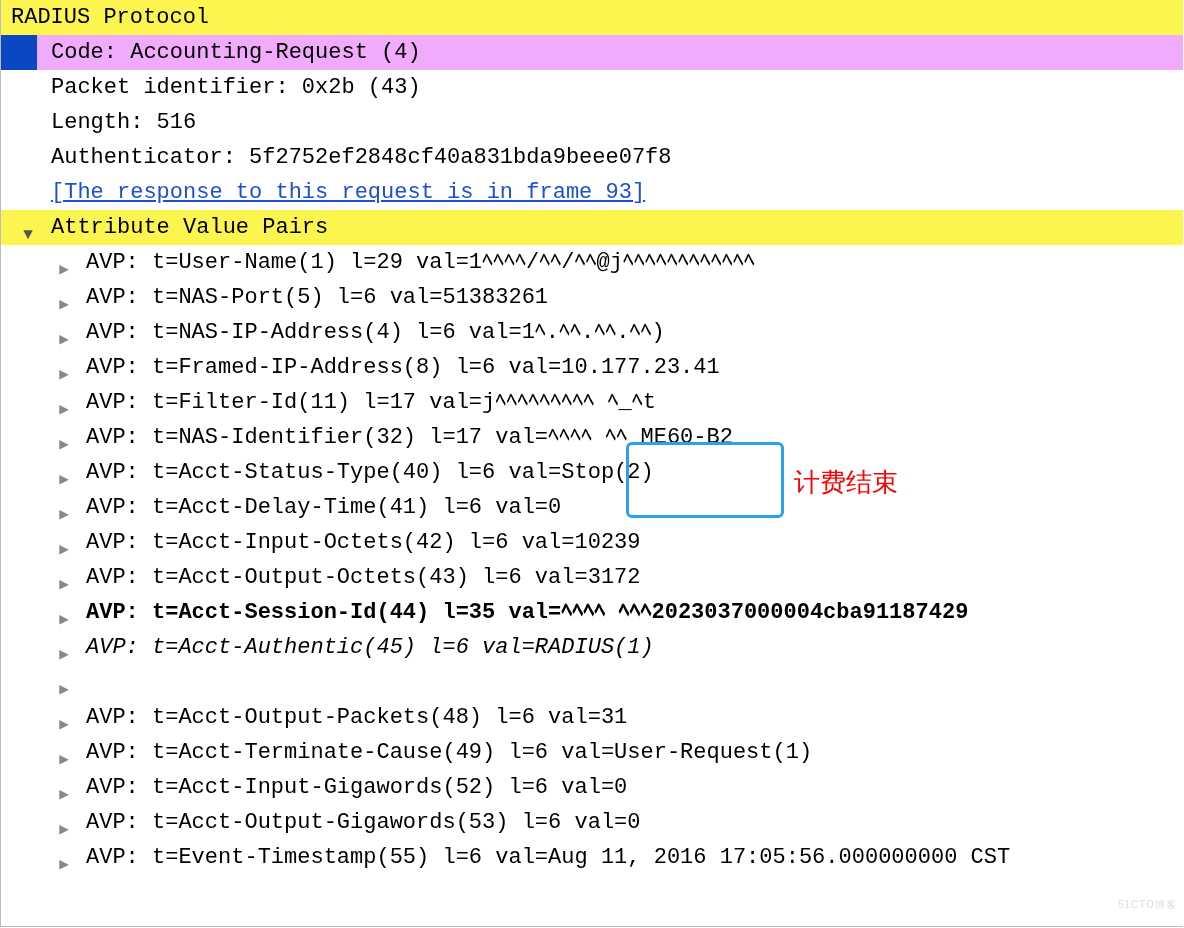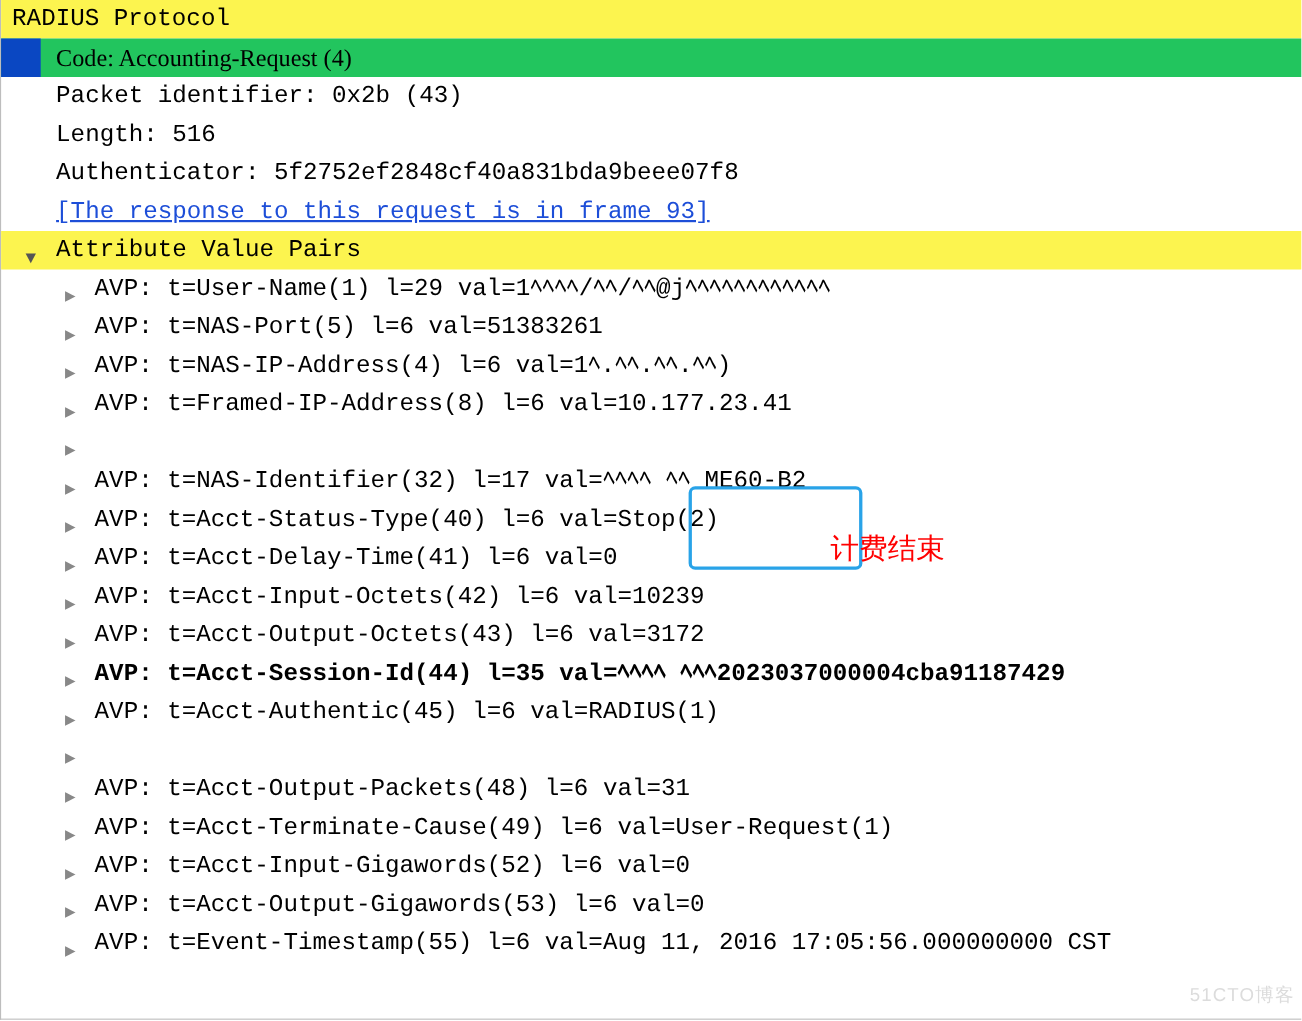--- a/index.html
+++ b/index.html
@@ -27,21 +27,21 @@
     white-space: pre;
     height: 35px;
     display: flex;
     align-items: center;
     position: relative;
   }
   .indent0 { padding-left: 10px; }
   .indent1 { padding-left: 50px; }
   .indent2 { padding-left: 85px; }
   .hl-yellow { background: #fcf44f; }
-  .hl-blue   { background: #22c55e; font-family: Liberation Serif, serif; }
+  .hl-blue   { background: #f0abfc; }
   .bluebox {
     position: absolute;
     left: 0;
     top: 0;
     width: 36px;
     height: 35px;
     background: #0a47c2;
   }
   .link {
     color: #1d4ed8;
@@ -72,21 +72,21 @@
     position: absolute;
     color: #ff0000;
     font-family: "PingFang SC","Hiragino Sans GB","Microsoft YaHei",sans-serif;
     font-size: 26px;
     pointer-events: none;
   }
   .watermark {
     position: absolute;
     right: 6px;
     bottom: 4px;
-    font-size: 17px;
+    font-size: 10px;
     color: #dcdcdc;
     font-family: "PingFang SC","Hiragino Sans GB","Microsoft YaHei",sans-serif;
     letter-spacing: 1px;
     pointer-events: none;
   }
 </style>
 </head>
 <body>
 
 <div class="pane">
@@ -132,20 +132,21 @@
   <div class="row indent2 avp-row" style="position:relative;">
     <span class="tri tri-right"></span>
     <span>AVP: t=NAS-IP-Address(4) l=6 val=1ﾍ.ﾍﾍ.ﾍﾍ.ﾍﾍ)</span>
   </div>
   <div class="row indent2 avp-row" style="position:relative;">
     <span class="tri tri-right"></span>
     <span>AVP: t=Framed-IP-Address(8) l=6 val=10.177.23.41</span>
   </div>
   <div class="row indent2 avp-row" style="position:relative;">
     <span class="tri tri-right"></span>
+    <span>AVP: t=Filter-Id(11) l=17 val=jﾍﾍﾍﾍﾍﾍﾍﾍﾍ ﾍ_ﾍt</span>
   </div>
   <div class="row indent2 avp-row" style="position:relative;">
     <span class="tri tri-right"></span>
     <span>AVP: t=NAS-Identifier(32) l=17 val=ﾍﾍﾍﾍ ﾍﾍ ME60-B2</span>
   </div>
   <div class="row indent2 avp-row" style="position:relative;">
     <span class="tri tri-right"></span>
     <span>AVP: t=Acct-Status-Type(40) l=6 val=Stop(2)</span>
   </div>
   <div class="row indent2 avp-row" style="position:relative;">
@@ -157,21 +158,21 @@
     <span>AVP: t=Acct-Input-Octets(42) l=6 val=10239</span>
   </div>
   <div class="row indent2 avp-row" style="position:relative;">
     <span class="tri tri-right"></span>
     <span>AVP: t=Acct-Output-Octets(43) l=6 val=3172</span>
   </div>
   <div class="row indent2 avp-row" style="position:relative;font-weight:bold;">
     <span class="tri tri-right"></span>
     <span>AVP: t=Acct-Session-Id(44) l=35 val=ﾍﾍﾍﾍ ﾍﾍﾍ2023037000004cba91187429</span>
   </div>
-  <div class="row indent2 avp-row" style="position:relative;">
+  <div class="row indent2 avp-row" style="position:relative;font-style:italic;">
     <span class="tri tri-right"></span>
     <span>AVP: t=Acct-Authentic(45) l=6 val=RADIUS(1)</span>
   </div>
   <div class="row indent2 avp-row" style="position:relative;">
     <span class="tri tri-right"></span>
   </div>
   <div class="row indent2 avp-row" style="position:relative;">
     <span class="tri tri-right"></span>
     <span>AVP: t=Acct-Output-Packets(48) l=6 val=31</span>
   </div>
@@ -186,16 +187,16 @@
   <div class="row indent2 avp-row" style="position:relative;">
     <span class="tri tri-right"></span>
     <span>AVP: t=Acct-Output-Gigawords(53) l=6 val=0</span>
   </div>
   <div class="row indent2 avp-row" style="position:relative;">
     <span class="tri tri-right"></span>
     <span>AVP: t=Event-Timestamp(55) l=6 val=Aug 11, 2016 17:05:56.000000000 CST</span>
   </div>
 
   <div class="annot-box" style="left:625px; top:442px; width:152px; height:70px;"></div>
-  <div class="annot-label" style="left:754px; top:465px;margin-top:16px;">计费结束</div>
+  <div class="annot-label" style="left:793px; top:465px;">计费结束</div>
 
   <div class="watermark">51CTO博客</div>
 </div>
 
 </body></html>

